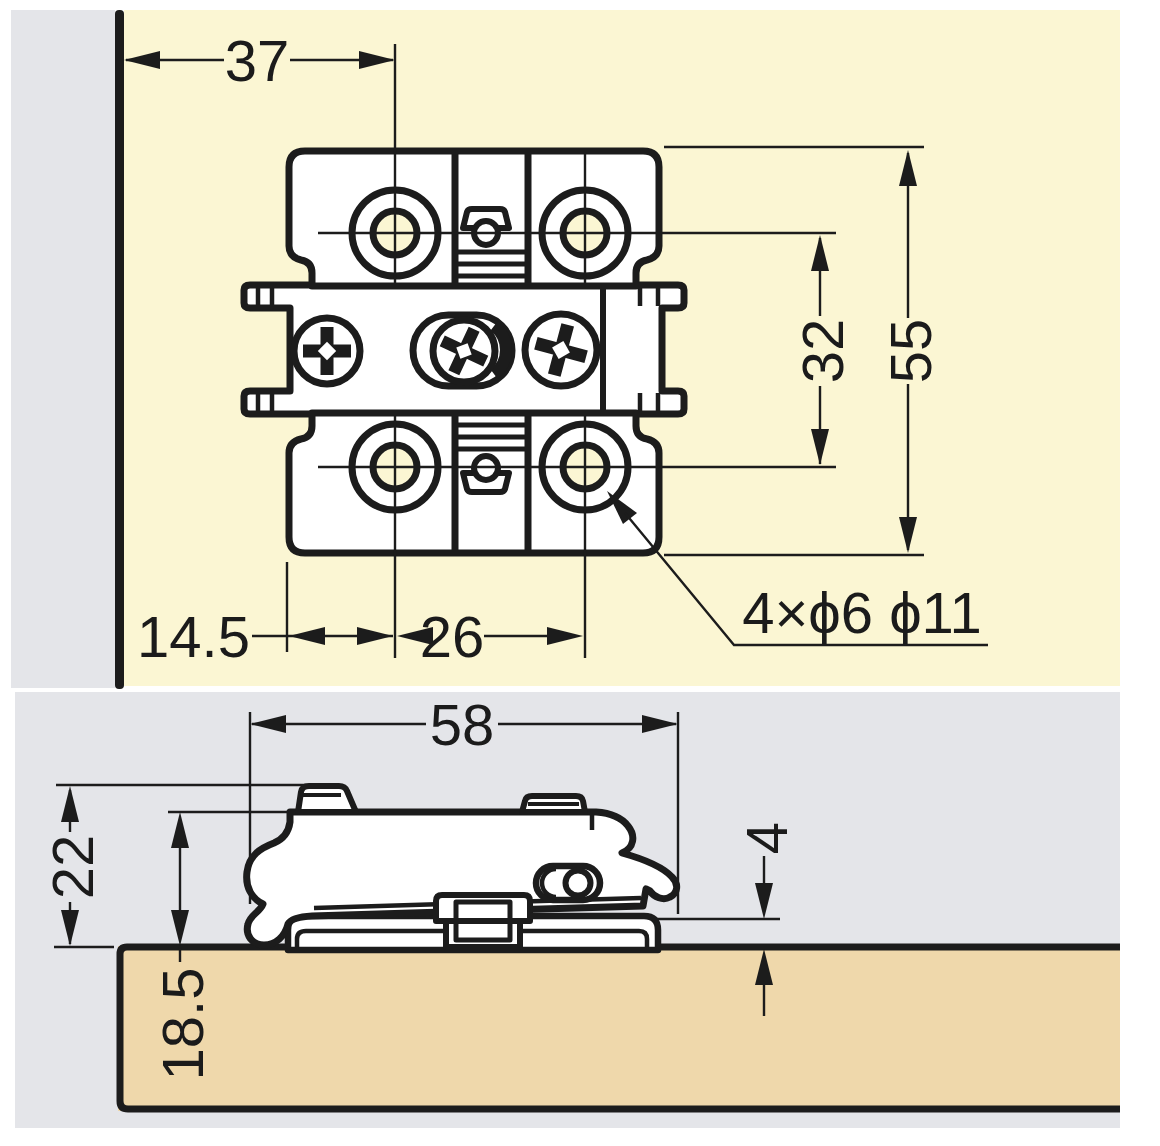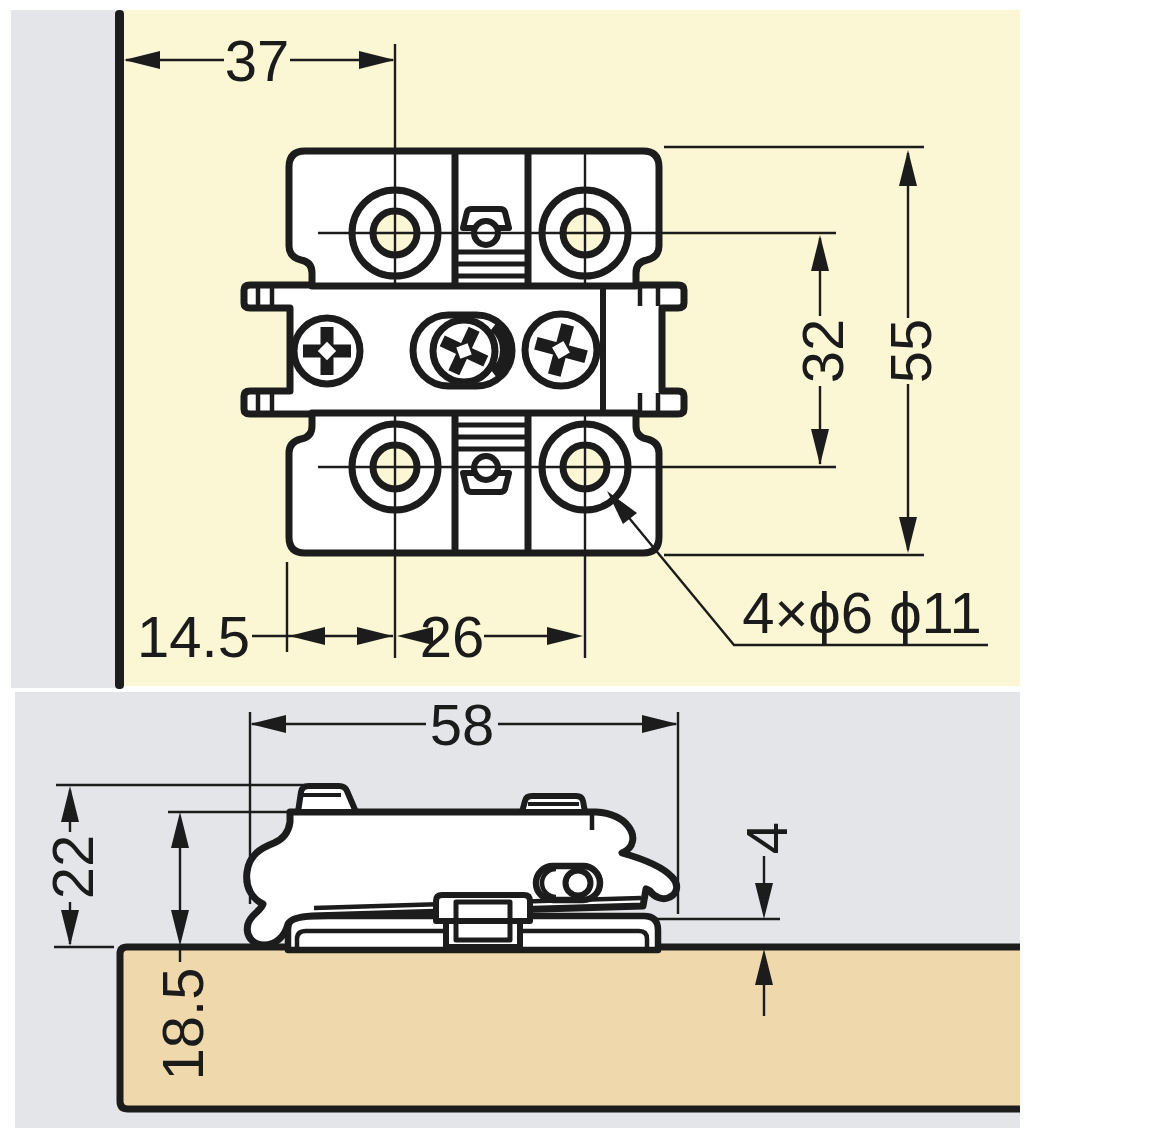--- a/index.html
+++ b/index.html
@@ -1,16 +1,16 @@
 <!DOCTYPE html>
 <html><head>
 <meta charset="utf-8">
 <style>
   html,body{margin:0;padding:0;background:#ffffff;}
-  .stage{position:relative;width:1020px;height:1146px;background:#ffffff;overflow:hidden;
+  .stage{position:relative;width:1120px;height:1146px;background:#ffffff;overflow:hidden;
          font-family:"Liberation Sans","DejaVu Sans",sans-serif;}
   svg{position:absolute;left:0;top:0;}
   text{font-family:"Liberation Sans","DejaVu Sans",sans-serif;font-size:58px;fill:#1b1b1b;}
 </style>
 </head>
 <body>
 
 <div class="stage">
 <svg width="1160" height="1146" viewBox="0 0 1160 1146">
 

